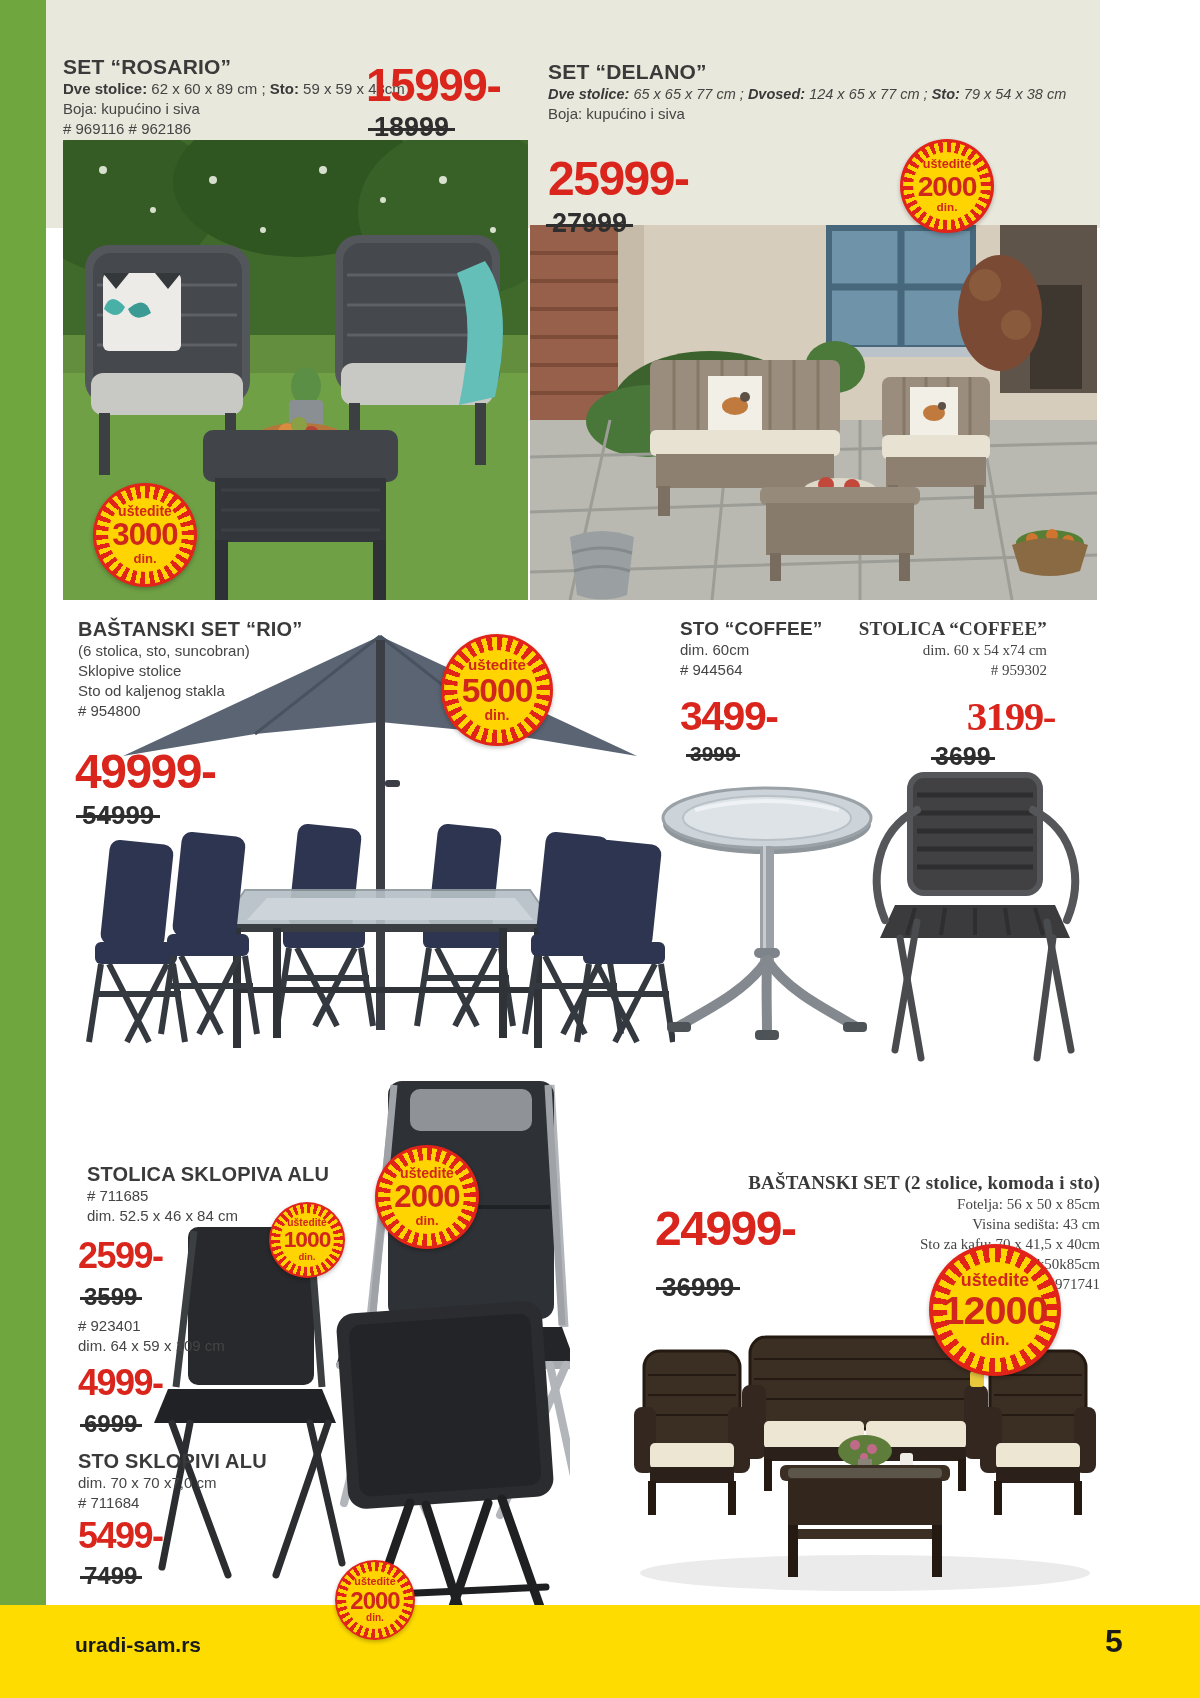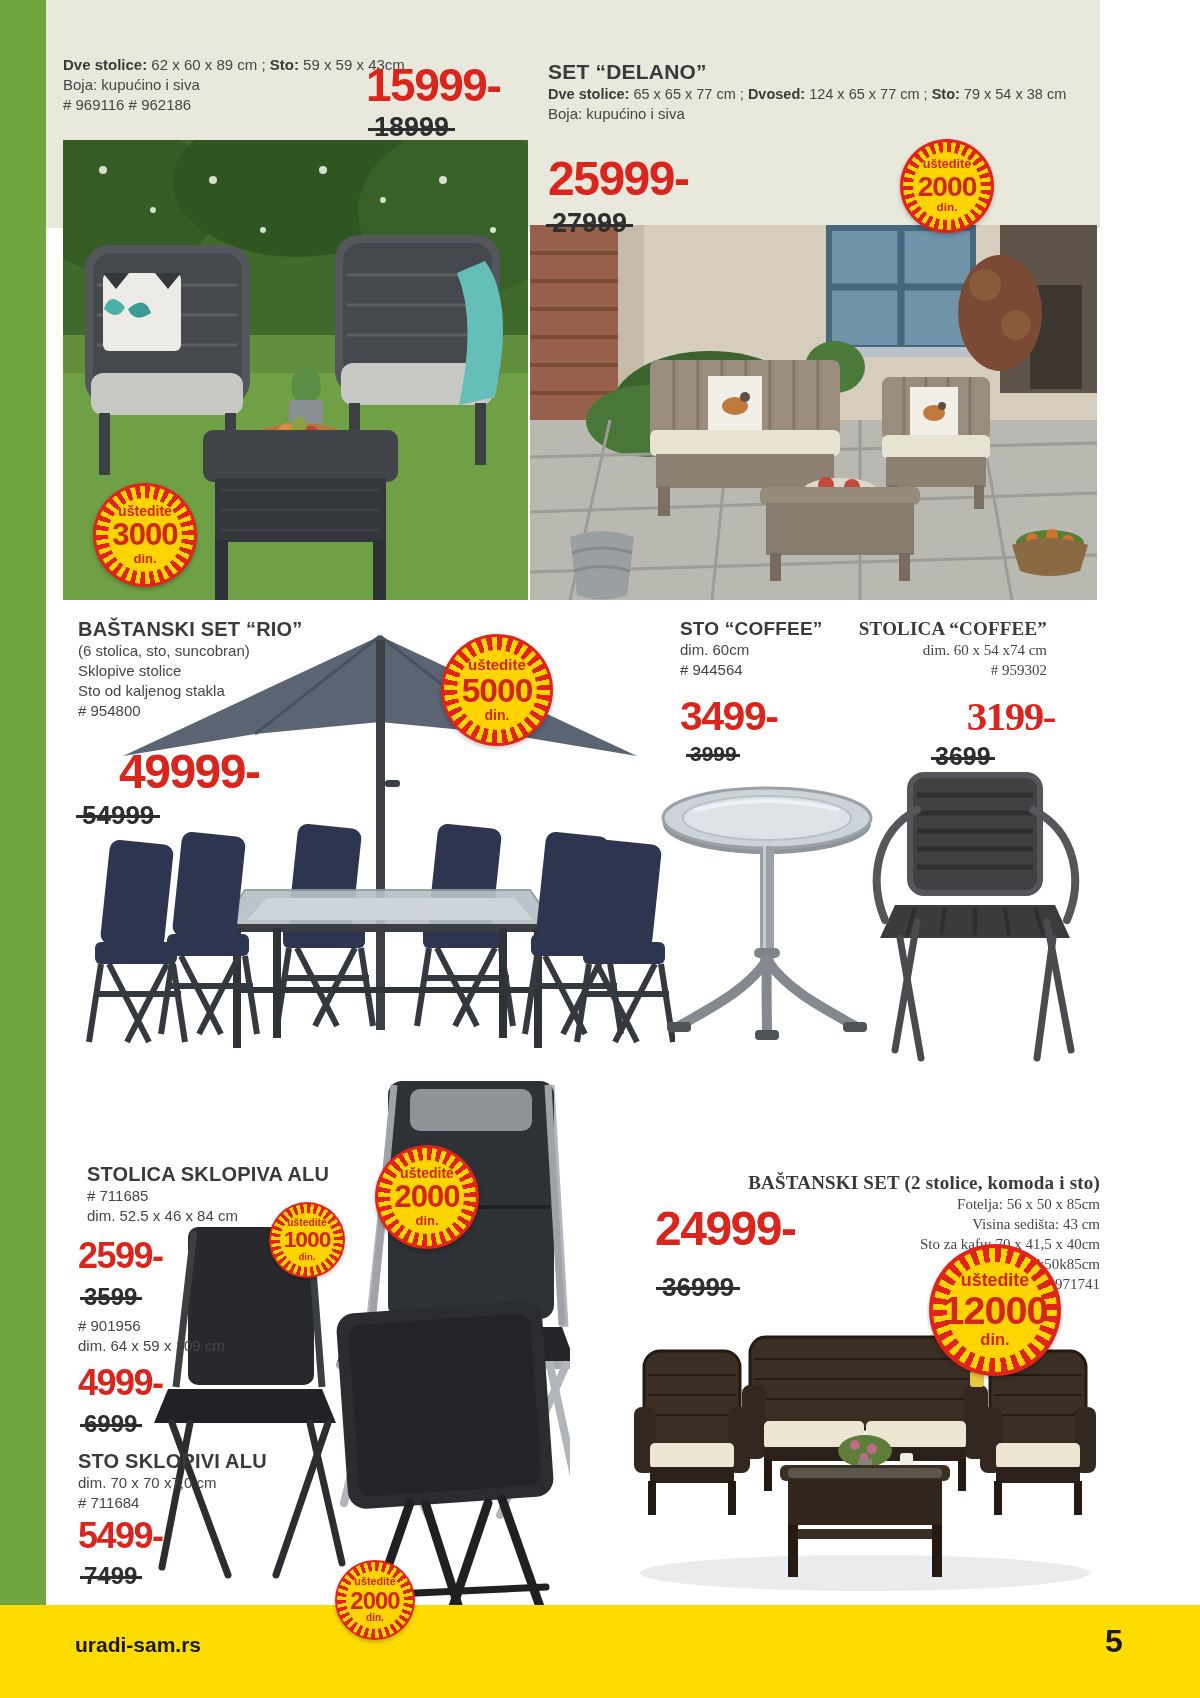--- a/index.html
+++ b/index.html
@@ -34,20 +34,21 @@
 </style>
 </head>
 <body>
 
 <div id="page">
 
   <div id="beigepanel"></div>
   <div id="greenstripe"></div>
 
   <div class="abs z4" style="left:63px;top:55px;">
+    <div class="ptitle">SET “ROSARIO”</div>
     <div class="spec">
       <b>Dve stolice:</b><span> 62 x 60 x 89 cm ; </span><b>Sto:</b><span> 59 x 59 x 43cm</span>
     </div>
     <div class="spec">Boja: kupućino i siva</div>
     <div class="spec"># 969116  # 962186</div>
   </div>
   <div class="abs price z4" style="left:366px;top:62px;font-size:46px;">15999-</div>
   <div class="abs z4" style="left:374px;top:112px;font-size:27px;"><span class="strike">18999</span></div>
 
   <svg class="photo" style="left:63px;top:140px;" width="465" height="460" viewBox="0 0 465 460">
@@ -118,21 +119,21 @@
     <div class="core"></div>
     <div class="btxt">
       <div class="save">uštedite</div>
       <div class="amt">3000</div>
       <div class="din">din.</div>
     </div>
   </div>
 
   <div class="abs z4" style="left:548px;top:60px;width:560px;">
     <div class="ptitle">SET “DELANO”</div>
-    <div class="spec" style="font-size:14.5px;">
+    <div class="spec" style="font-size:14.5px;font-style:italic;">
       <b>Dve stolice:</b><span> 65 x 65 x 77 cm ; </span><b>Dvosed:</b><span> 124 x 65 x 77 cm ; </span><b>Sto:</b><span> 79 x 54 x 38 cm</span>
     </div>
     <div class="spec">Boja: kupućino i siva</div>
   </div>
   <div class="abs price z4" style="left:548px;top:155px;font-size:48px;">25999-</div>
   <div class="abs z4" style="left:552px;top:208px;font-size:27px;"><span class="strike">27999</span></div>
   <div class="badge" style="left:900px;top:139px;--s:94px;">
     <div class="spikes"></div>
     <div class="core"></div>
     <div class="btxt">
@@ -214,21 +215,21 @@
     </g>
   </svg>
 
   <div class="abs z4" style="left:78px;top:618px;">
     <div class="ptitle" style="font-size:20px;">BAŠTANSKI SET “RIO”</div>
     <div class="spec">(6 stolica, sto, suncobran)</div>
     <div class="spec">Sklopive stolice</div>
     <div class="spec">Sto od kaljenog stakla</div>
     <div class="spec"># 954800</div>
   </div>
-  <div class="abs price z4" style="left:75px;top:748px;font-size:48px;margin-left:44px;">49999-</div>
+  <div class="abs price z4" style="left:75px;top:748px;font-size:48px;">49999-</div>
   <div class="abs z4" style="left:82px;top:800px;font-size:26px;"><span class="strike">54999</span></div>
 
   <svg class="photo" style="left:85px;top:628px;" width="590" height="435" viewBox="0 0 590 435">
     <path d="M295,8 L38,128 L170,106 L295,94 L420,106 L552,128 Z" fill="#5a6473"></path>
     <path d="M295,8 L170,106 M295,8 L295,94 M295,8 L420,106" stroke="#49525f" stroke-width="3" fill="none"></path>
     <rect x="291" y="12" width="9" height="390" fill="#3b3e44"></rect>
     <rect x="300" y="152" width="15" height="7" rx="3" fill="#3b3e44"></rect>
     <defs>
       <g id="ch">
         <rect x="18" width="64" height="105" rx="10" fill="#2e3550" transform="rotate(6 50 52)"></rect>
@@ -367,21 +368,21 @@
 
   <div class="abs z4" style="left:87px;top:1163px;">
     <div class="ptitle" style="font-size:20px;">STOLICA SKLOPIVA ALU</div>
     <div class="spec"># 711685</div>
     <div class="spec">dim. 52.5 x 46 x 84 cm</div>
   </div>
   <div class="abs price z4" style="left:78px;top:1238px;font-size:36px;">2599-</div>
   <div class="abs z4" style="left:84px;top:1283px;font-size:24px;"><span class="strike">3599</span></div>
 
   <div class="abs z4" style="left:78px;top:1316px;">
-    <div class="spec"># 901956</div>
+    <div class="spec"># 923401</div>
     <div class="spec">dim. 64 x 59 x 109 cm</div>
   </div>
   <div class="abs price z4" style="left:78px;top:1365px;font-size:36px;">4999-</div>
   <div class="abs z4" style="left:84px;top:1410px;font-size:24px;"><span class="strike">6999</span></div>
 
   <div class="abs z4" style="left:78px;top:1450px;">
     <div class="ptitle" style="font-size:20px;">STO SKLOPIVI ALU</div>
     <div class="spec">dim. 70 x 70 x7,0 cm</div>
     <div class="spec"># 711684</div>
   </div>

